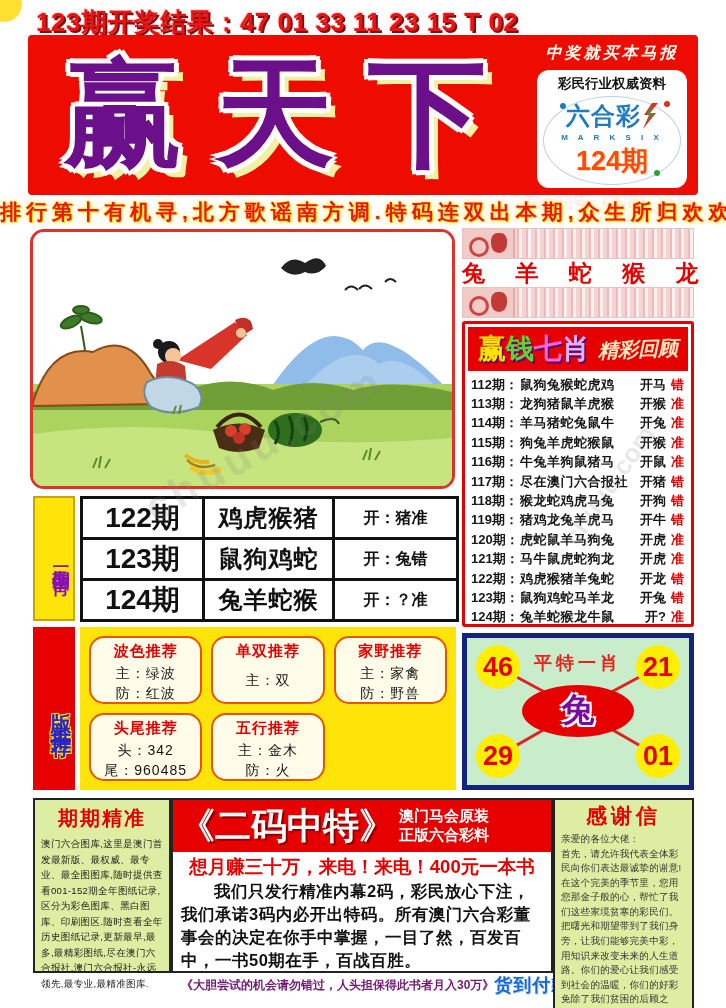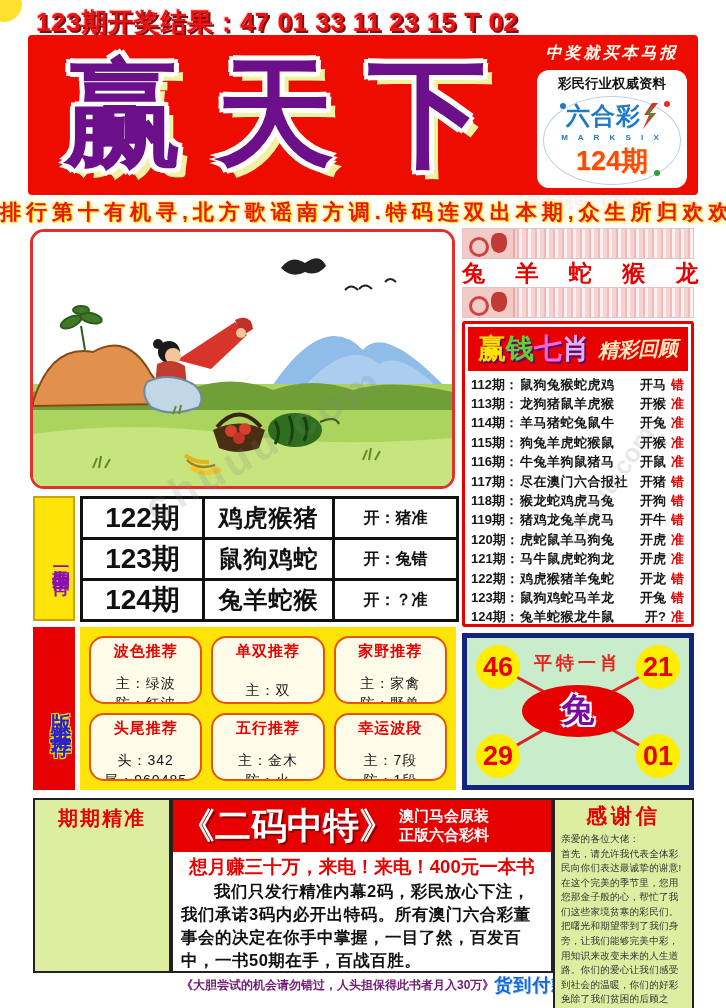--- a/index.html
+++ b/index.html
@@ -105,21 +105,21 @@
     background:#e60000; writing-mode:vertical-rl; text-orientation:upright; text-align:center;
     color:#2a22cc; font-size:21px; font-weight:bold; font-family:"DejaVu Serif", serif;
     letter-spacing:8px; padding-top:6px;
     text-shadow:1px 1px 0 #ffe400, -1px -1px 0 #ffe400, 1px -1px 0 #ffe400, -1px 1px 0 #ffe400; }
   .rec-panel { position:absolute; left:80px; top:627px; width:376px; height:163px;
     background:#ffe40a; display:grid; grid-template-columns:repeat(3,1fr);
     gap:9px; padding:9px; }
   .rec-box { background:#fffdea; border:2px solid #e85400; border-radius:15px;
     text-align:center; padding:4px 2px 2px; overflow:hidden; }
   .rec-title { color:#e60000; font-size:15px; font-weight:bold; letter-spacing:1px; }
-  .rec-lines { margin-top:12px; }
+  .rec-lines { margin-top:2px; }
   .rec-line { font-size:14px; color:#151515; line-height:1.45; letter-spacing:1px; }
   .rec-box.single .rec-lines { display:flex; align-items:center; justify-content:center;
     height:calc(100% - 24px); }
 
   
   .plate { position:absolute; left:462px; top:633px; width:232px; height:157px;
     background:#c9edca; border:5px solid #14247c; }
   .plate-lines { position:absolute; left:0; top:0; width:100%; height:100%; }
   .pnum { position:absolute; width:44px; height:44px; background:#ffee00; border-radius:50%;
     color:#e60000; font-size:27px; font-weight:bold; display:flex; align-items:center;
@@ -414,27 +414,20 @@
           <div class="rec-line">尾：960485</div>
         </div>
       </div>
       <div class="rec-box">
         <div class="rec-title">五行推荐</div>
         <div class="rec-lines">
           <div class="rec-line">主：金木</div>
           <div class="rec-line">防：火</div>
         </div>
       </div>
-      <div class="rec-box">
-        <div class="rec-title">幸运波段</div>
-        <div class="rec-lines">
-          <div class="rec-line">主：7段</div>
-          <div class="rec-line">防：1段</div>
-        </div>
-      </div>
     </div>
 
   <div class="plate">
     <svg class="plate-lines" viewBox="0 0 222 147">
       <line x1="31" y1="29" x2="111" y2="72" stroke="#dd2222" stroke-width="3"></line>
       <line x1="191" y1="29" x2="111" y2="72" stroke="#dd2222" stroke-width="3"></line>
       <line x1="31" y1="118" x2="111" y2="72" stroke="#dd2222" stroke-width="3"></line>
       <line x1="191" y1="118" x2="111" y2="72" stroke="#dd2222" stroke-width="3"></line>
     </svg>
     <div class="pnum tl">46</div>
@@ -442,20 +435,21 @@
     <div class="pnum bl">29</div>
     <div class="pnum br">01</div>
     <div class="plate-top">平特一肖</div>
     <div class="plate-ellipse">
       <span class="plate-animal">兔</span>
     </div>
   </div>
 
   <div class="bottom-left">
     <div class="bl-title">期期精准</div>
+    <div class="bl-body">澳门六合图库,这里是澳门首发最新版、最权威、最专业、最全图图库,随时提供查看001-152期全年图纸记录,区分为彩色图库、黑白图库、印刷图区.随时查看全年历史图纸记录,更新最早,最多,最精彩图纸,尽在澳门六合报社,澳门六合报社-永远领先,最专业,最精准图库.</div>
   </div>
 
   <div class="bottom-center">
     <div class="bc-banner">
       <span class="bc-banner-title">《二码中特》</span>
       <span class="bc-banner-side">
         <span>澳门马会原装</span><br>
         <span>正版六合彩料</span>
       </span>
     </div>

